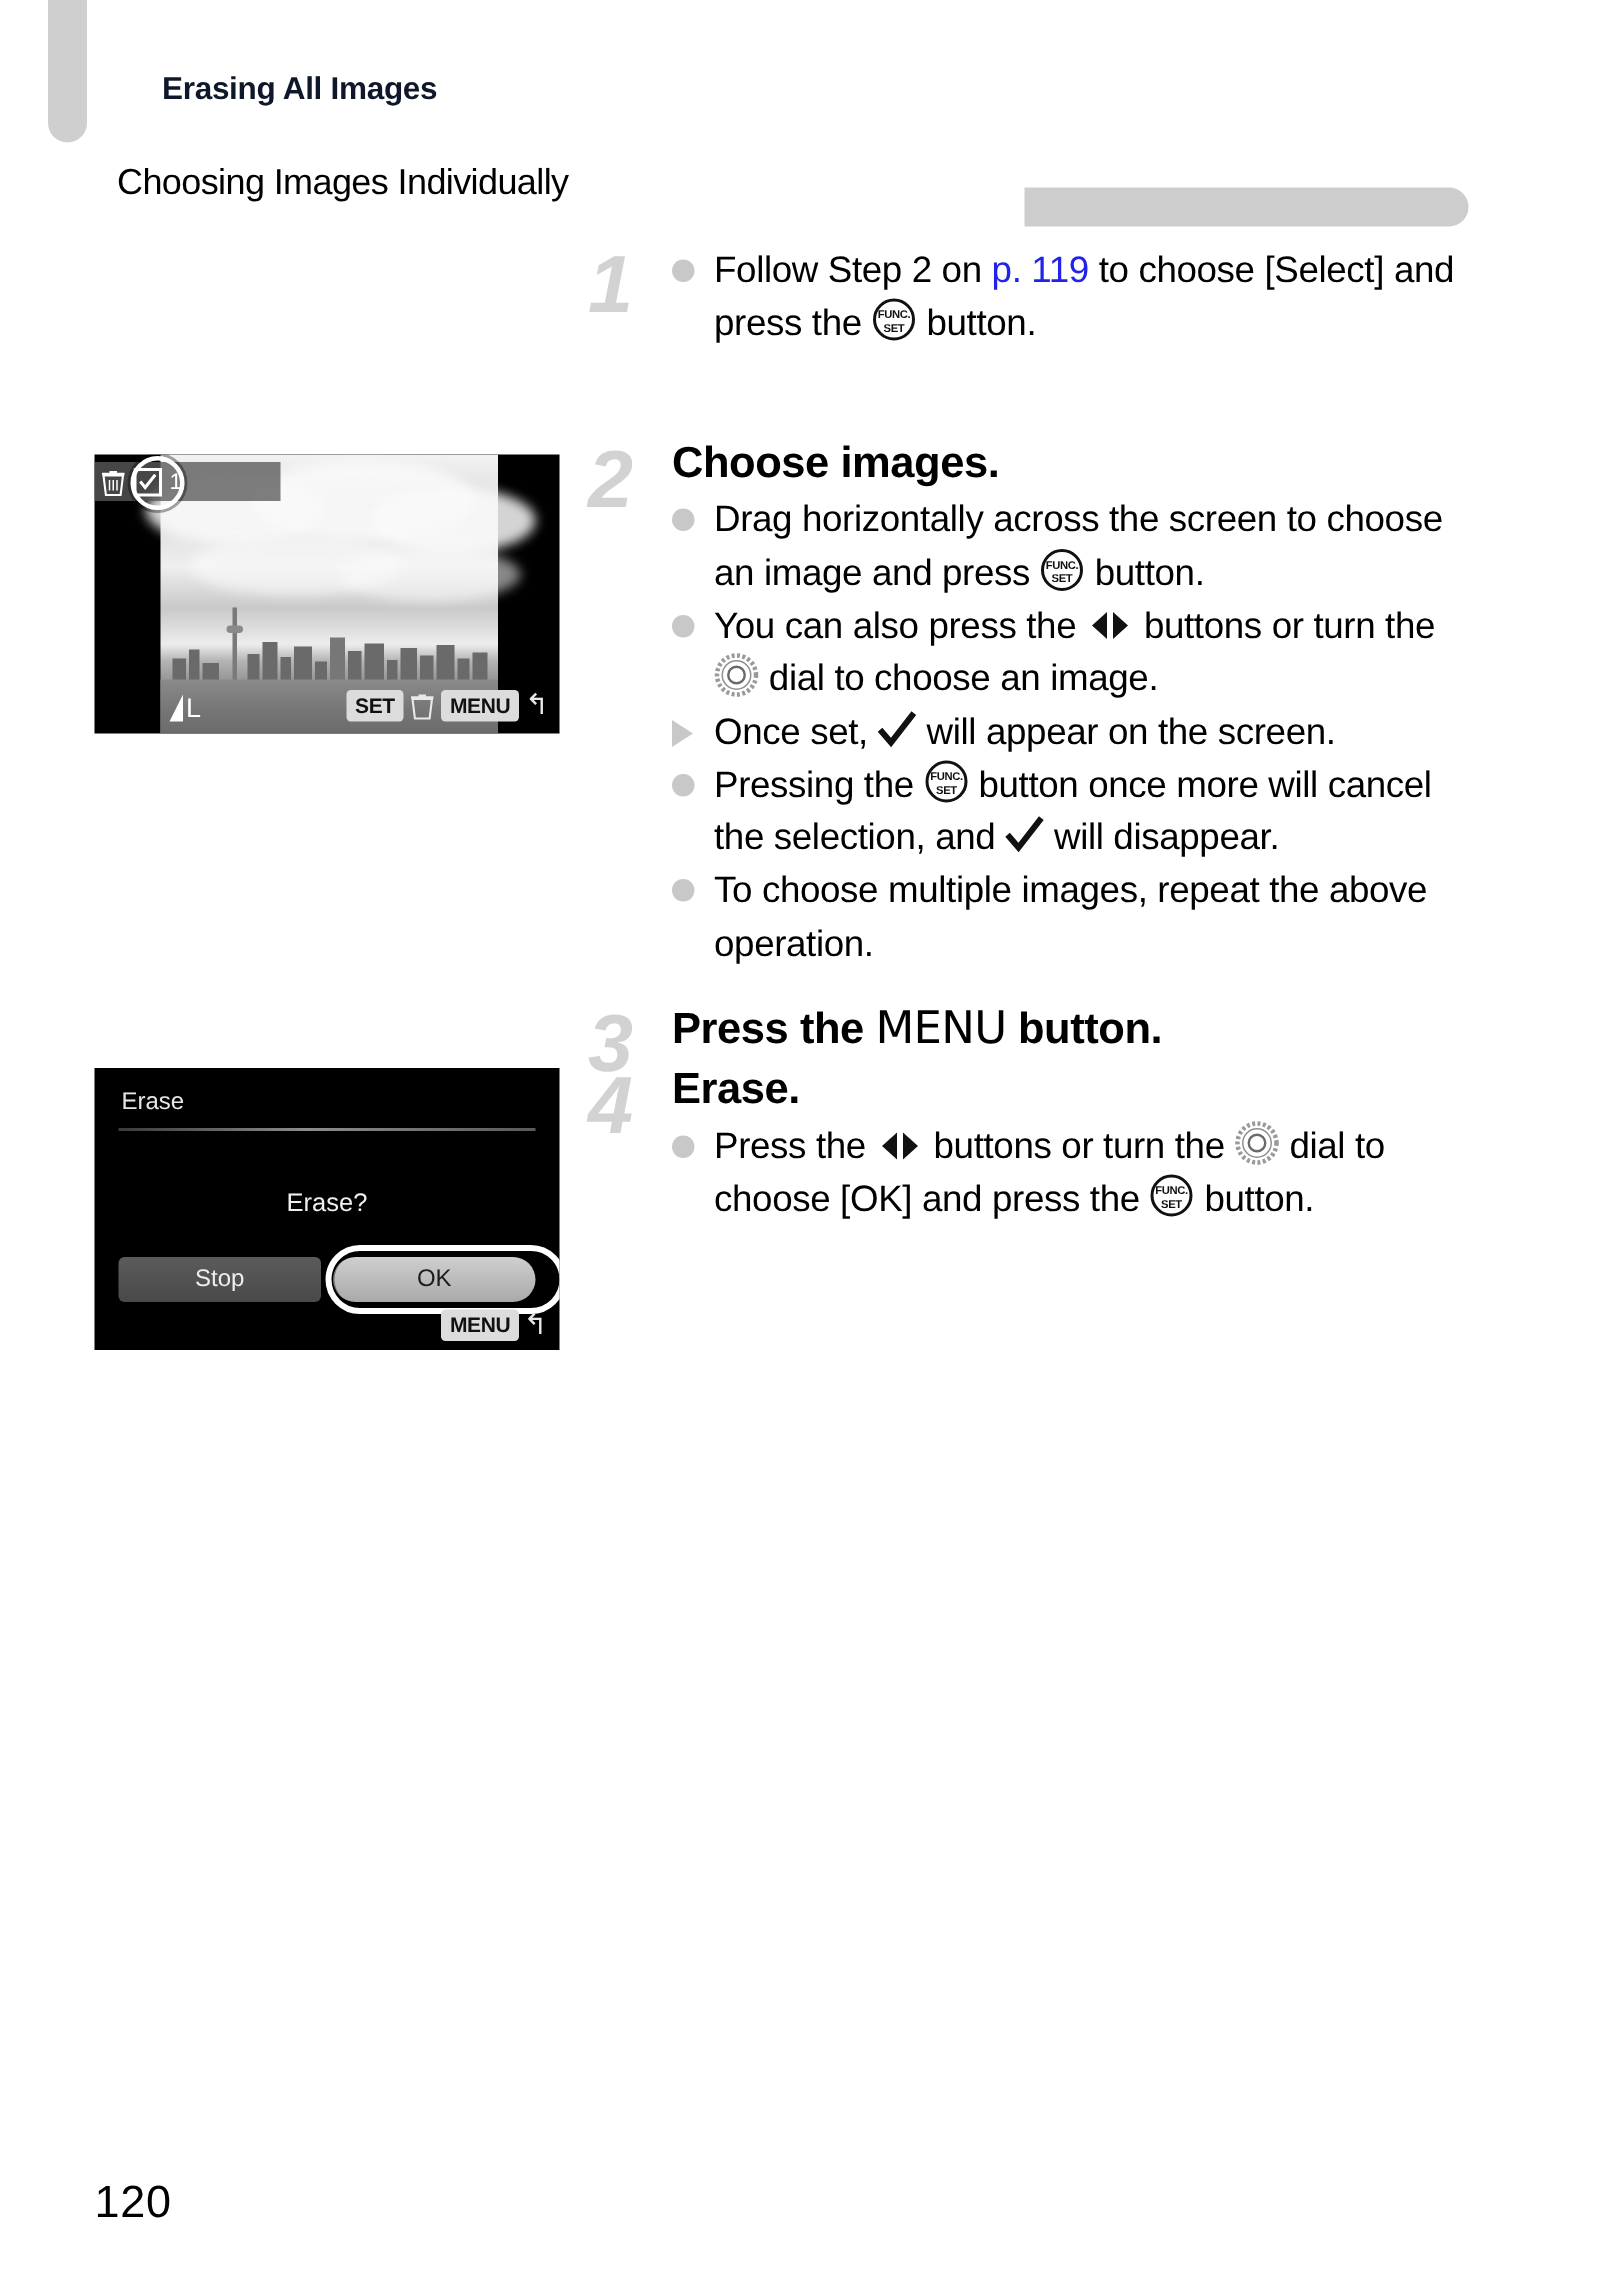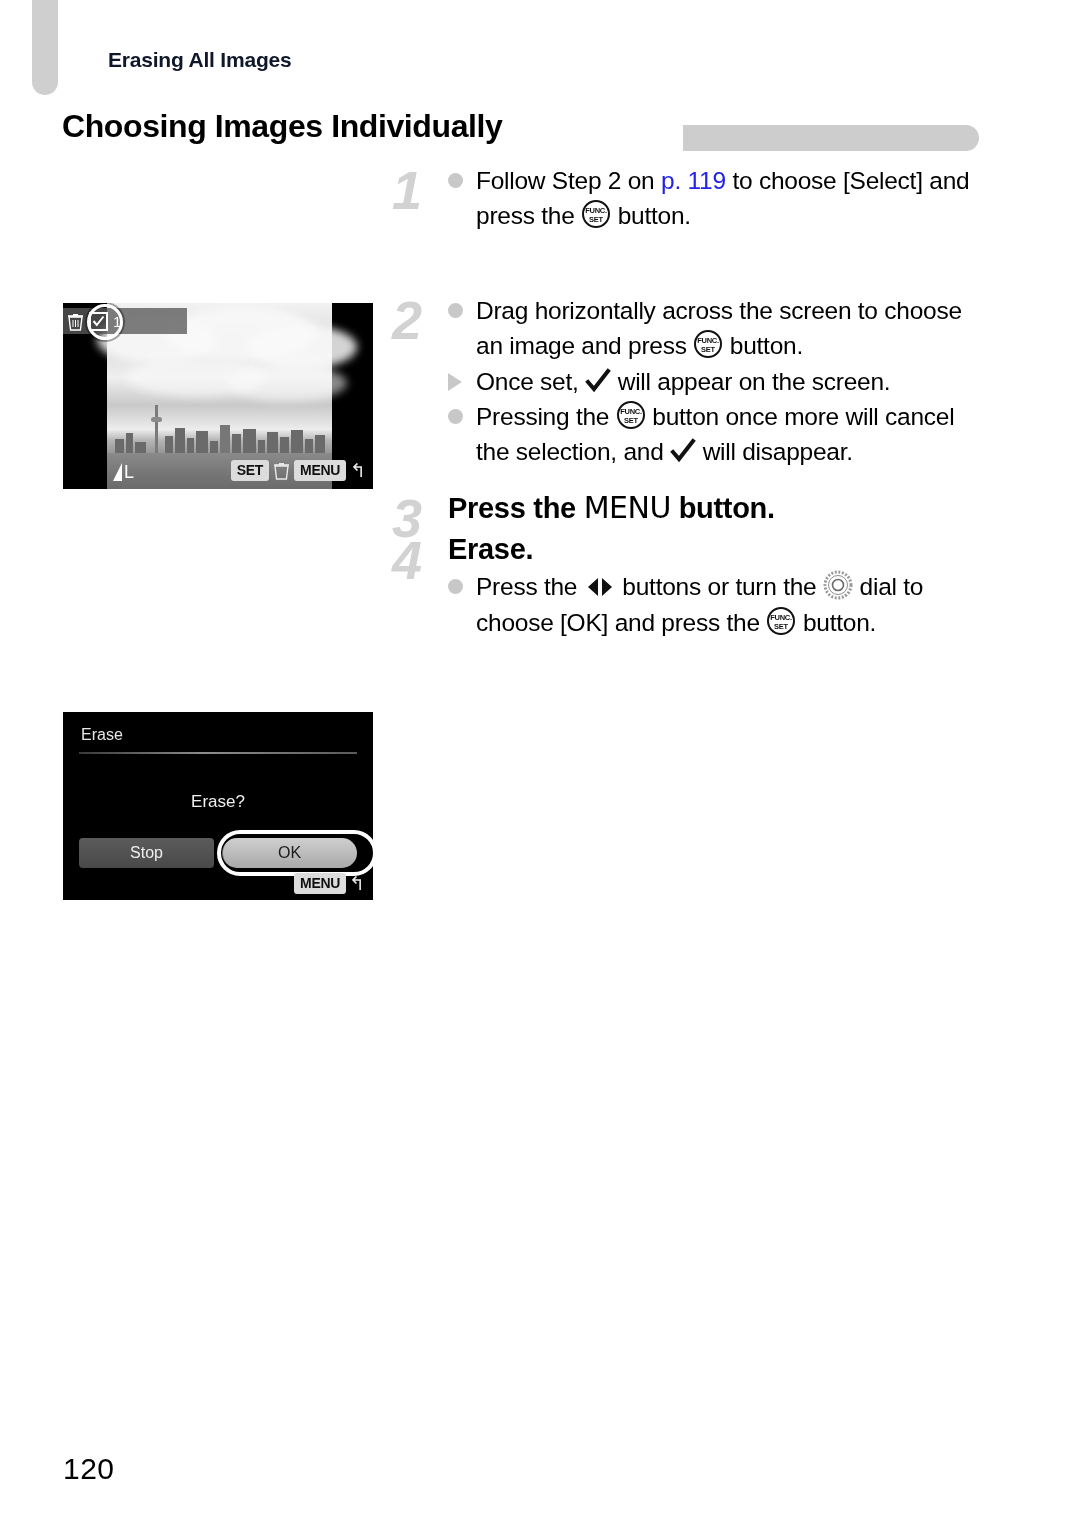--- a/index.html
+++ b/index.html
@@ -35,23 +35,23 @@
   }
 
   
   .section-title-row {
     position: absolute;
     left: 62px; top: 112px;
     width: 920px; height: 46px;
   }
   .section-title {
     position: absolute;
-    left: 0; top: -4px;
-    font-size: 32px;
-    font-weight: bold;
+    left: 16px; top: -4px;
+    font-size: 24px;
+    font-weight: normal;
     letter-spacing: -0.4px;
     white-space: nowrap;
   }
   .title-rule {
     position: absolute;
     left: 621px; top: 13px;
     width: 296px; height: 26px;
     background: #cdcdcd;
     border-radius: 0 13px 13px 0;
   }
@@ -366,50 +366,66 @@
               <text x="15" y="23" font-size="7.5" font-family="Liberation Sans, sans-serif" font-weight="bold" text-anchor="middle" fill="#111">SET</text>
             </svg><span> button.</span>
         </li>
       </ul>
     </div>
   </div>
 
   <div class="step" style="margin-top:12px;">
     <div class="step-num">2</div>
     <div class="step-body">
+      <div class="step-head">Choose images.</div>
       <ul class="bullets">
 
         <li>
           <span class="bul"></span>
           <span>Drag horizontally across the screen to choose an image and press </span><svg class="ico ico-func" viewBox="0 0 30 30">
               <circle cx="15" cy="15" r="13" fill="#fff" stroke="#111" stroke-width="2"></circle>
               <text x="15" y="14" font-size="7.5" font-family="Liberation Sans, sans-serif" font-weight="bold" text-anchor="middle" fill="#111">FUNC.</text>
               <text x="15" y="23" font-size="7.5" font-family="Liberation Sans, sans-serif" font-weight="bold" text-anchor="middle" fill="#111">SET</text>
             </svg><span> button.</span>
         </li>
 
+        <li>
+          <span class="bul"></span>
+          <span>You can also press the </span><svg class="ico ico-lr" viewBox="0 0 32 22">
+              <path d="M14 2 L14 20 L4 11 Z" fill="#111"></path>
+              <path d="M18 2 L18 20 L28 11 Z" fill="#111"></path>
+            </svg><span> buttons or turn the </span><svg class="ico ico-dial" viewBox="0 0 30 30">
+              <circle cx="15" cy="15" r="13" fill="none" stroke="#9a9a9a" stroke-width="3" stroke-dasharray="2 1.6"></circle>
+              <circle cx="15" cy="15" r="9.5" fill="none" stroke="#8f8f8f" stroke-width="1"></circle>
+              <circle cx="15" cy="15" r="5.5" fill="none" stroke="#6a6a6a" stroke-width="1.6"></circle>
+            </svg><span> dial to choose an image.</span>
+        </li>
 
         <li>
           <span class="tri"></span>
           <span>Once set, </span><svg class="ico ico-check" viewBox="0 0 26 26">
               <path d="M3 14 L9 21 L23 3" fill="none" stroke="#111" stroke-width="4" stroke-linecap="square"></path>
             </svg><span> will appear on the screen.</span>
         </li>
 
         <li>
           <span class="bul"></span>
           <span>Pressing the </span><svg class="ico ico-func" viewBox="0 0 30 30">
               <circle cx="15" cy="15" r="13" fill="#fff" stroke="#111" stroke-width="2"></circle>
               <text x="15" y="14" font-size="7.5" font-family="Liberation Sans, sans-serif" font-weight="bold" text-anchor="middle" fill="#111">FUNC.</text>
               <text x="15" y="23" font-size="7.5" font-family="Liberation Sans, sans-serif" font-weight="bold" text-anchor="middle" fill="#111">SET</text>
             </svg><span> button once more will cancel the selection, and </span><svg class="ico ico-check" viewBox="0 0 26 26">
               <path d="M3 14 L9 21 L23 3" fill="none" stroke="#111" stroke-width="4" stroke-linecap="square"></path>
             </svg><span> will disappear.</span>
         </li>
 
+        <li>
+          <span class="bul"></span>
+          <span>To choose multiple images, repeat the above operation.</span>
+        </li>
       </ul>
     </div>
   </div>
 
   <div class="step" style="margin-top:22px;">
     <div class="step-num">3</div>
     <div class="step-body">
       <div class="step-head"><span>Press the </span><span class="menu-word">MENU</span><span> button.</span></div>
     </div>
   </div>

